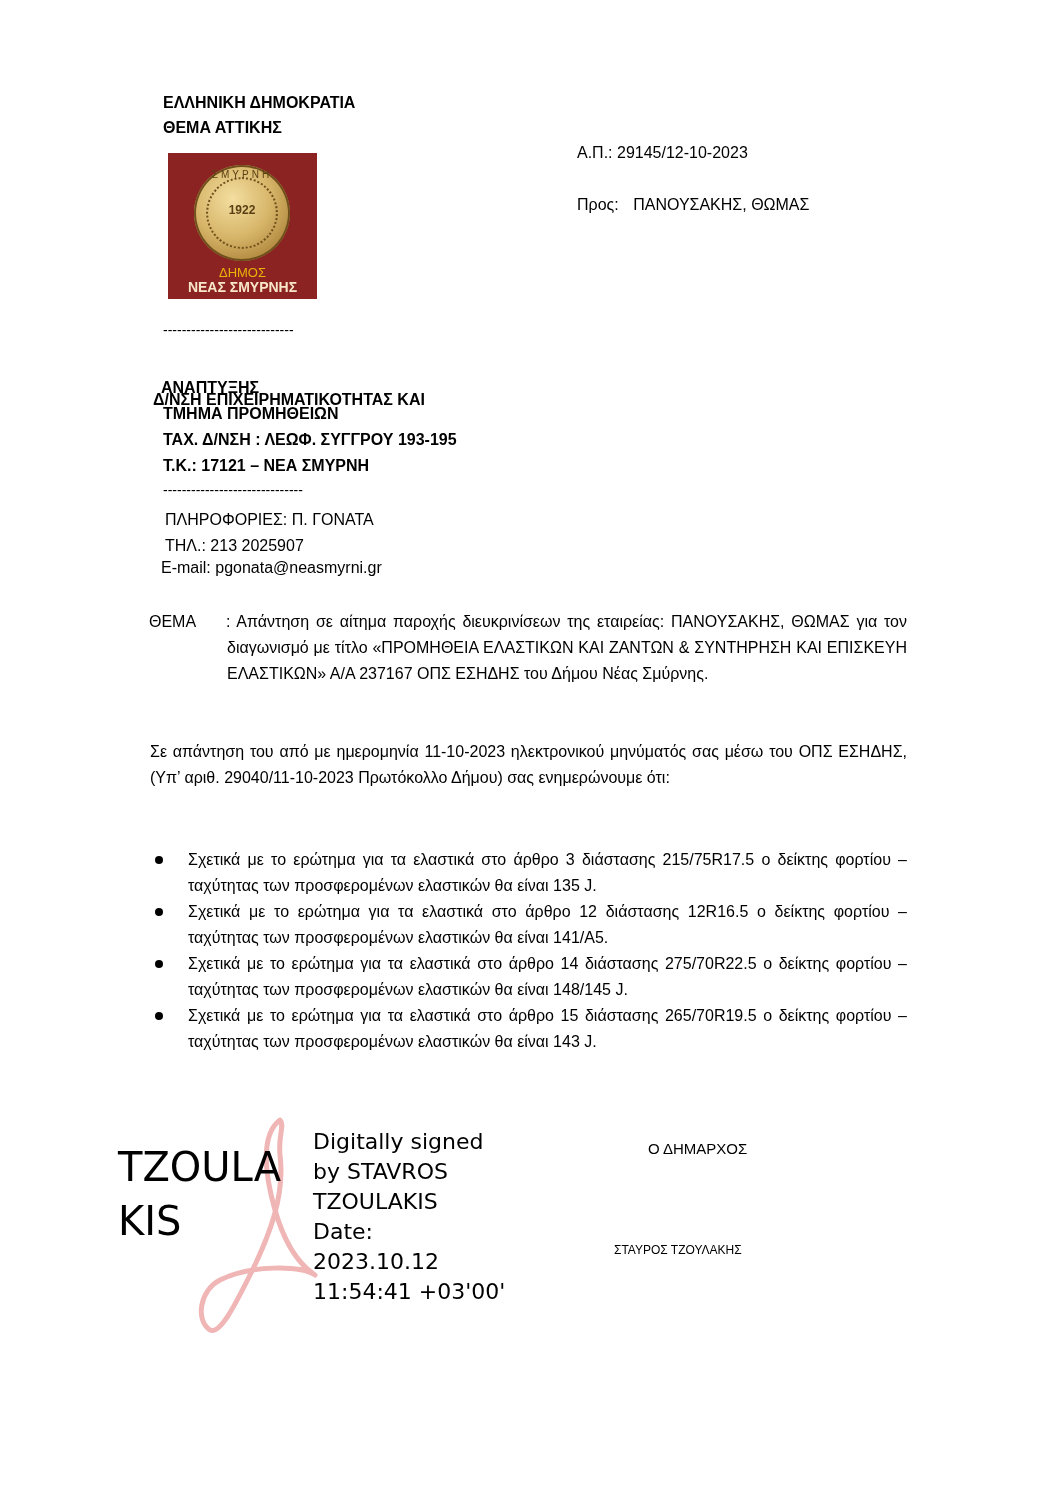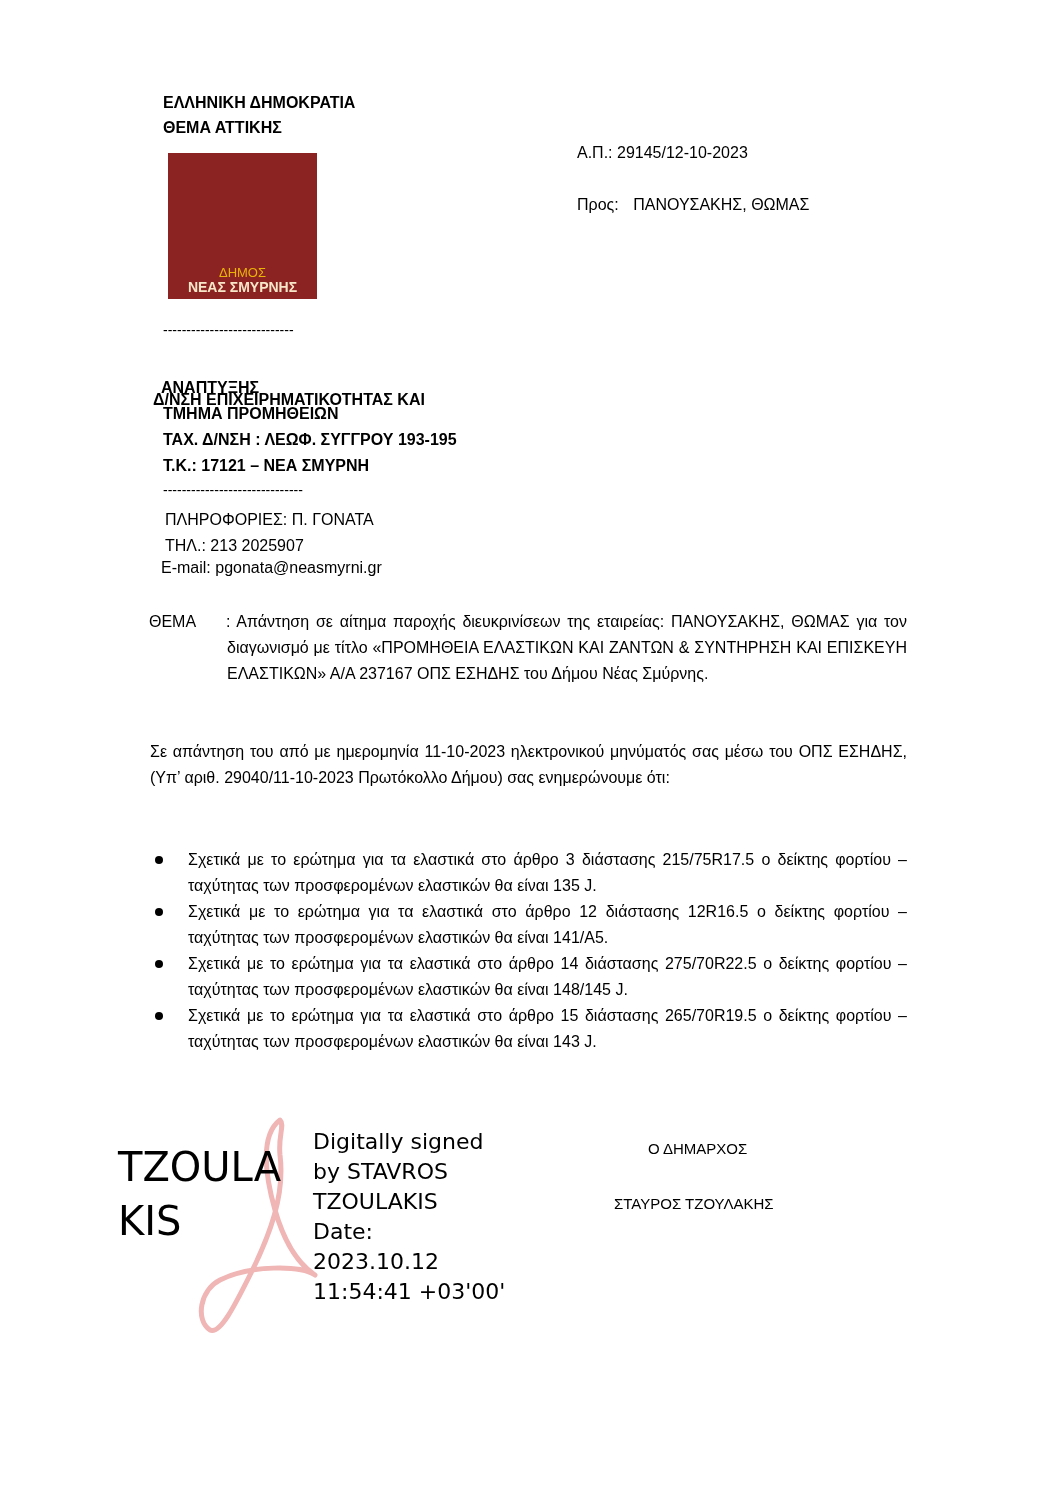--- a/index.html
+++ b/index.html
@@ -26,20 +26,25 @@
   .sig-big { font-family:"DejaVu Sans", sans-serif; font-size:40px; line-height:54px; left:118px; top:1140px; }
   .sig-small { font-family:"DejaVu Sans", sans-serif; font-size:22px; line-height:30px; left:313px; top:1127px; }
 </style>
 </head>
 <body>
 
 <div class="abs hdr" style="left:163px; top:92px;" data-name="header-country">ΕΛΛΗΝΙΚΗ ΔΗΜΟΚΡΑΤΙΑ</div>
 <div class="abs hdr" style="left:163px; top:117px;" data-name="header-prefecture">ΘΕΜΑ ΑΤΤΙΚΗΣ</div>
 
 <div class="abs logo" data-name="municipality-logo">
+  <div class="coin" data-name="coin-emblem-icon">
+    <div class="coin-top" data-name="coin-inscription">ΣΜΥΡΝΗ</div>
+    <div class="coin-inner"></div>
+    <div class="coin-text" data-name="coin-year">1922</div>
+  </div>
   <div class="logo-l1" data-name="logo-line1">ΔΗΜΟΣ</div>
   <div class="logo-l2" data-name="logo-line2">ΝΕΑΣ ΣΜΥΡΝΗΣ</div>
 </div>
 
 <div class="abs bold" style="left:577px; top:144px; font-size:16px;" data-name="protocol-number">Α.Π.: 29145/12-10-2023</div>
 <div class="abs" style="left:577px; top:196px; font-size:16px;" data-name="recipient">
   <span data-name="recipient-label">Προς:</span>
   <span style="margin-left:10px;" data-name="recipient-value">ΠΑΝΟΥΣΑΚΗΣ, ΘΩΜΑΣ</span>
 </div>
 
@@ -90,16 +95,16 @@
 <div class="abs sig-small" data-name="signature-details">
   <div data-name="signature-detail-line">Digitally signed</div>
   <div data-name="signature-detail-line">by STAVROS</div>
   <div data-name="signature-detail-line">TZOULAKIS</div>
   <div data-name="signature-detail-line">Date:</div>
   <div data-name="signature-detail-line">2023.10.12</div>
   <div data-name="signature-detail-line">11:54:41 +03'00'</div>
 </div>
 
 <div class="abs bold" style="left:648px; top:1140px; font-size:15px;" data-name="signer-title">Ο ΔΗΜΑΡΧΟΣ</div>
-<div class="abs bold" style="left:614px; top:1195px; font-size:15px;" data-name="signer-name">ΣΤΑΥΡΟΣ ΤΖΟΥΛΑΚΗΣ</div>
+<div class="abs bold" style="left:614px; top:1243px; font-size:12px;" data-name="signer-name">ΣΤΑΥΡΟΣ ΤΖΟΥΛΑΚΗΣ</div>
 
 <style>
 </style>
 
 </body></html>

